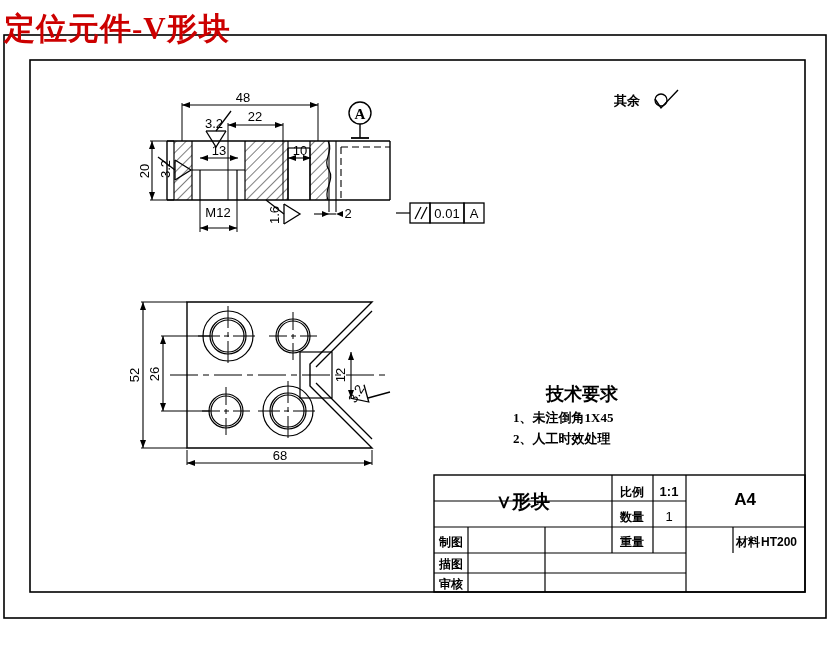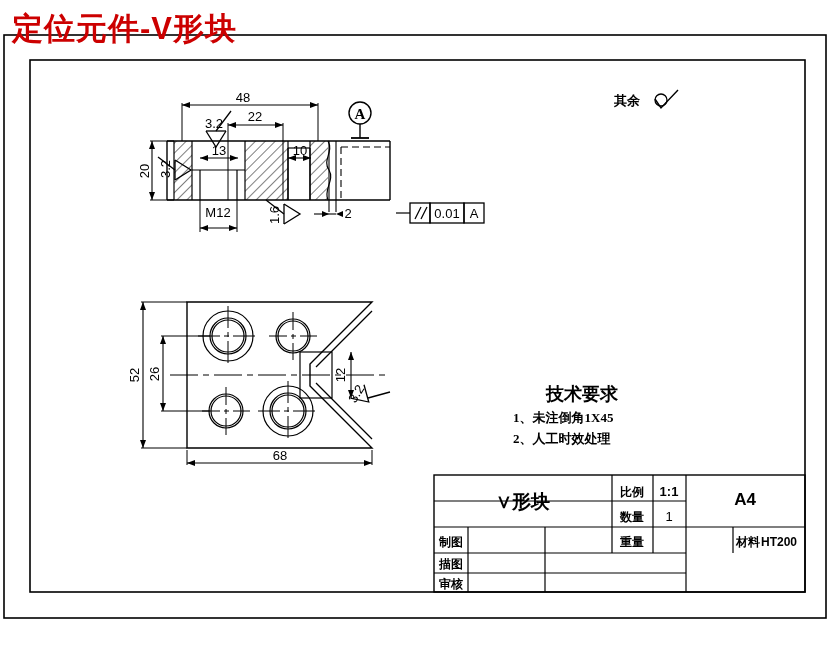--- a/index.html
+++ b/index.html
@@ -15,23 +15,23 @@
     overflow: hidden;
   }
   #sheet {
     position: absolute;
     left: 0; top: 0;
     width: 830px;
     height: 654px;
   }
   .title-text {
     position: absolute;
-    left: 12px;
+    left: 4px;
     top: 8px;
-    font-family: Liberation Sans, sans-serif;
+    font-family: Liberation Serif, serif;
     font-size: 31px;
     font-weight: bold;
     color: #cc0000;
     letter-spacing: 1px;
     white-space: nowrap;
     z-index: 5;
   }
   svg text {
     font-family: "Liberation Sans", sans-serif;
     fill: #000000;

